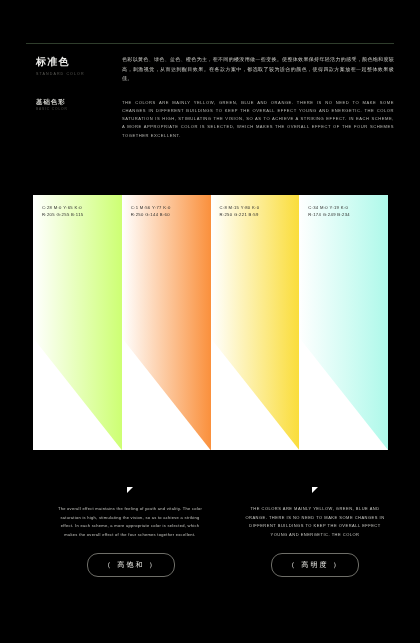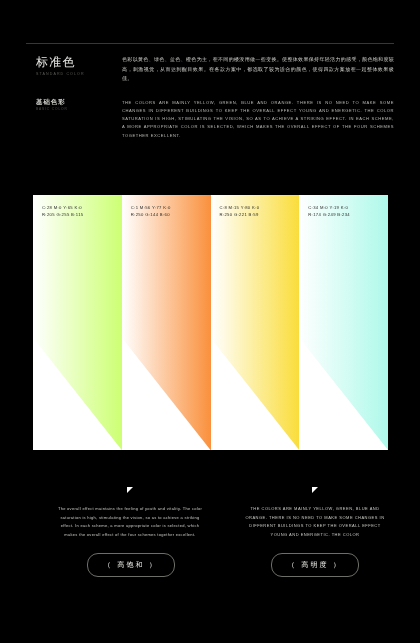--- a/index.html
+++ b/index.html
@@ -15,22 +15,22 @@
   .top-rule{
     position:absolute;left:26px;top:43px;width:368px;height:1px;
     background:#2f3d2c;
   }
 
   
   .header{position:absolute;left:26px;top:55px;width:368px;}
 
   .title-col{position:absolute;left:10px;top:0;width:70px;}
   .title-cn{
-    color:#e9e9e6;font-size:12px;letter-spacing:1.2px;
-    font-weight:400;line-height:14px;white-space:nowrap;
+    color:#e9e9e6;font-size:10px;letter-spacing:1.2px;
+    font-weight:700;line-height:14px;white-space:nowrap;
   }
   .title-en{
     color:#5d5d58;font-size:3.6px;letter-spacing:1.1px;
     margin-top:2px;line-height:6px;white-space:nowrap;
     transform:scale(1.0);transform-origin:left top;
   }
   .sub-cn{
     color:#cfcfca;font-size:6.4px;letter-spacing:1px;
     font-weight:600;line-height:9px;white-space:nowrap;margin-top:20px;
   }

